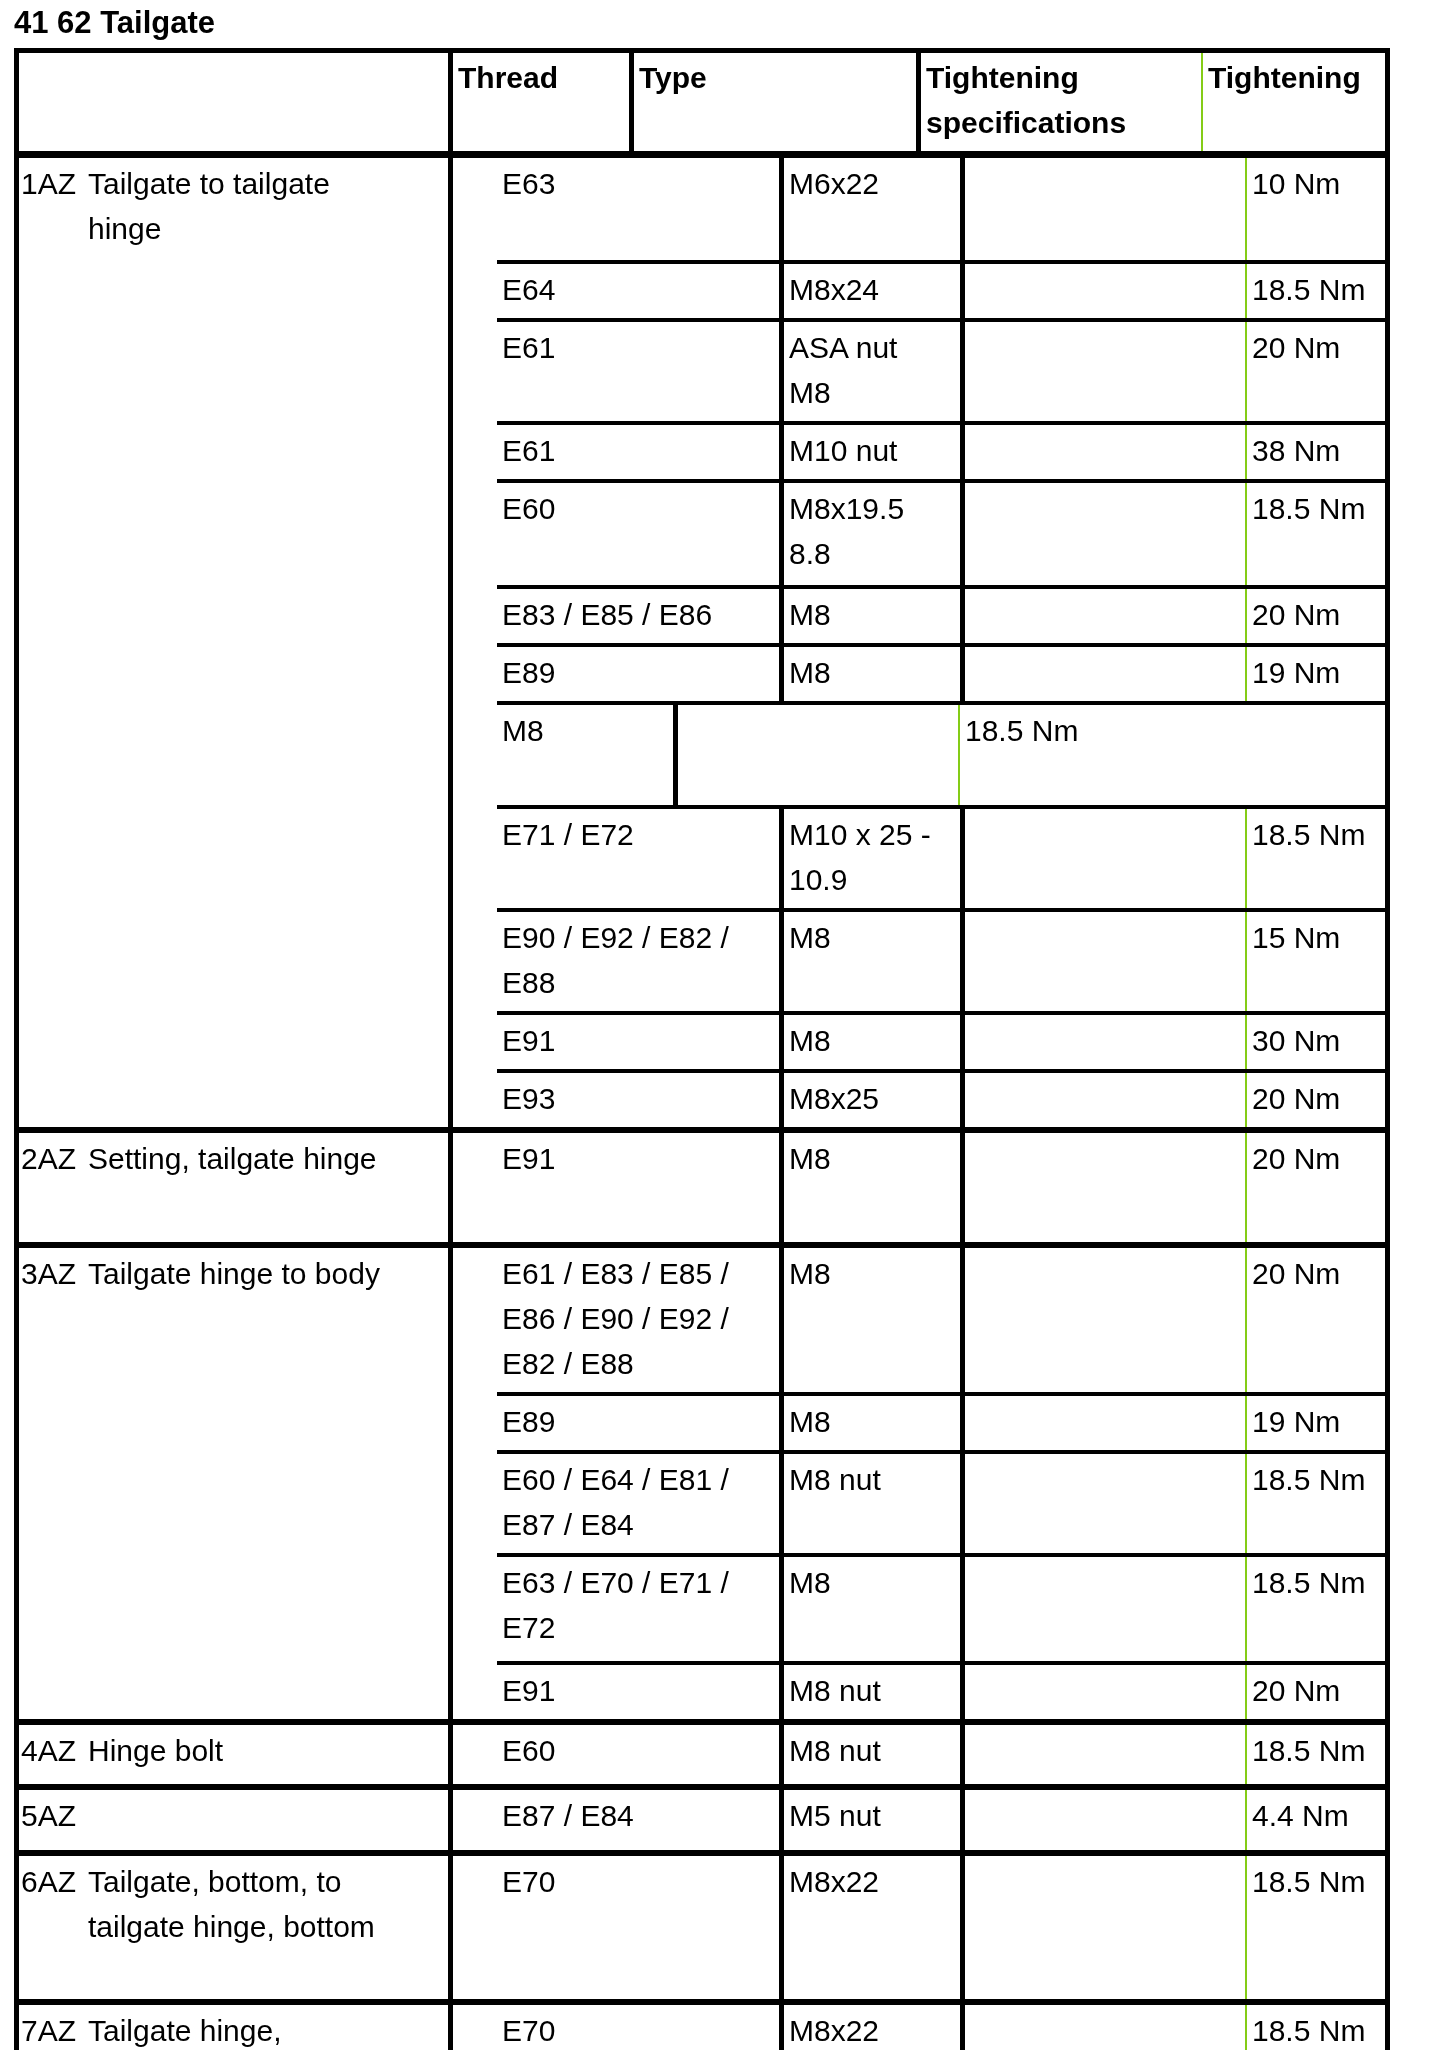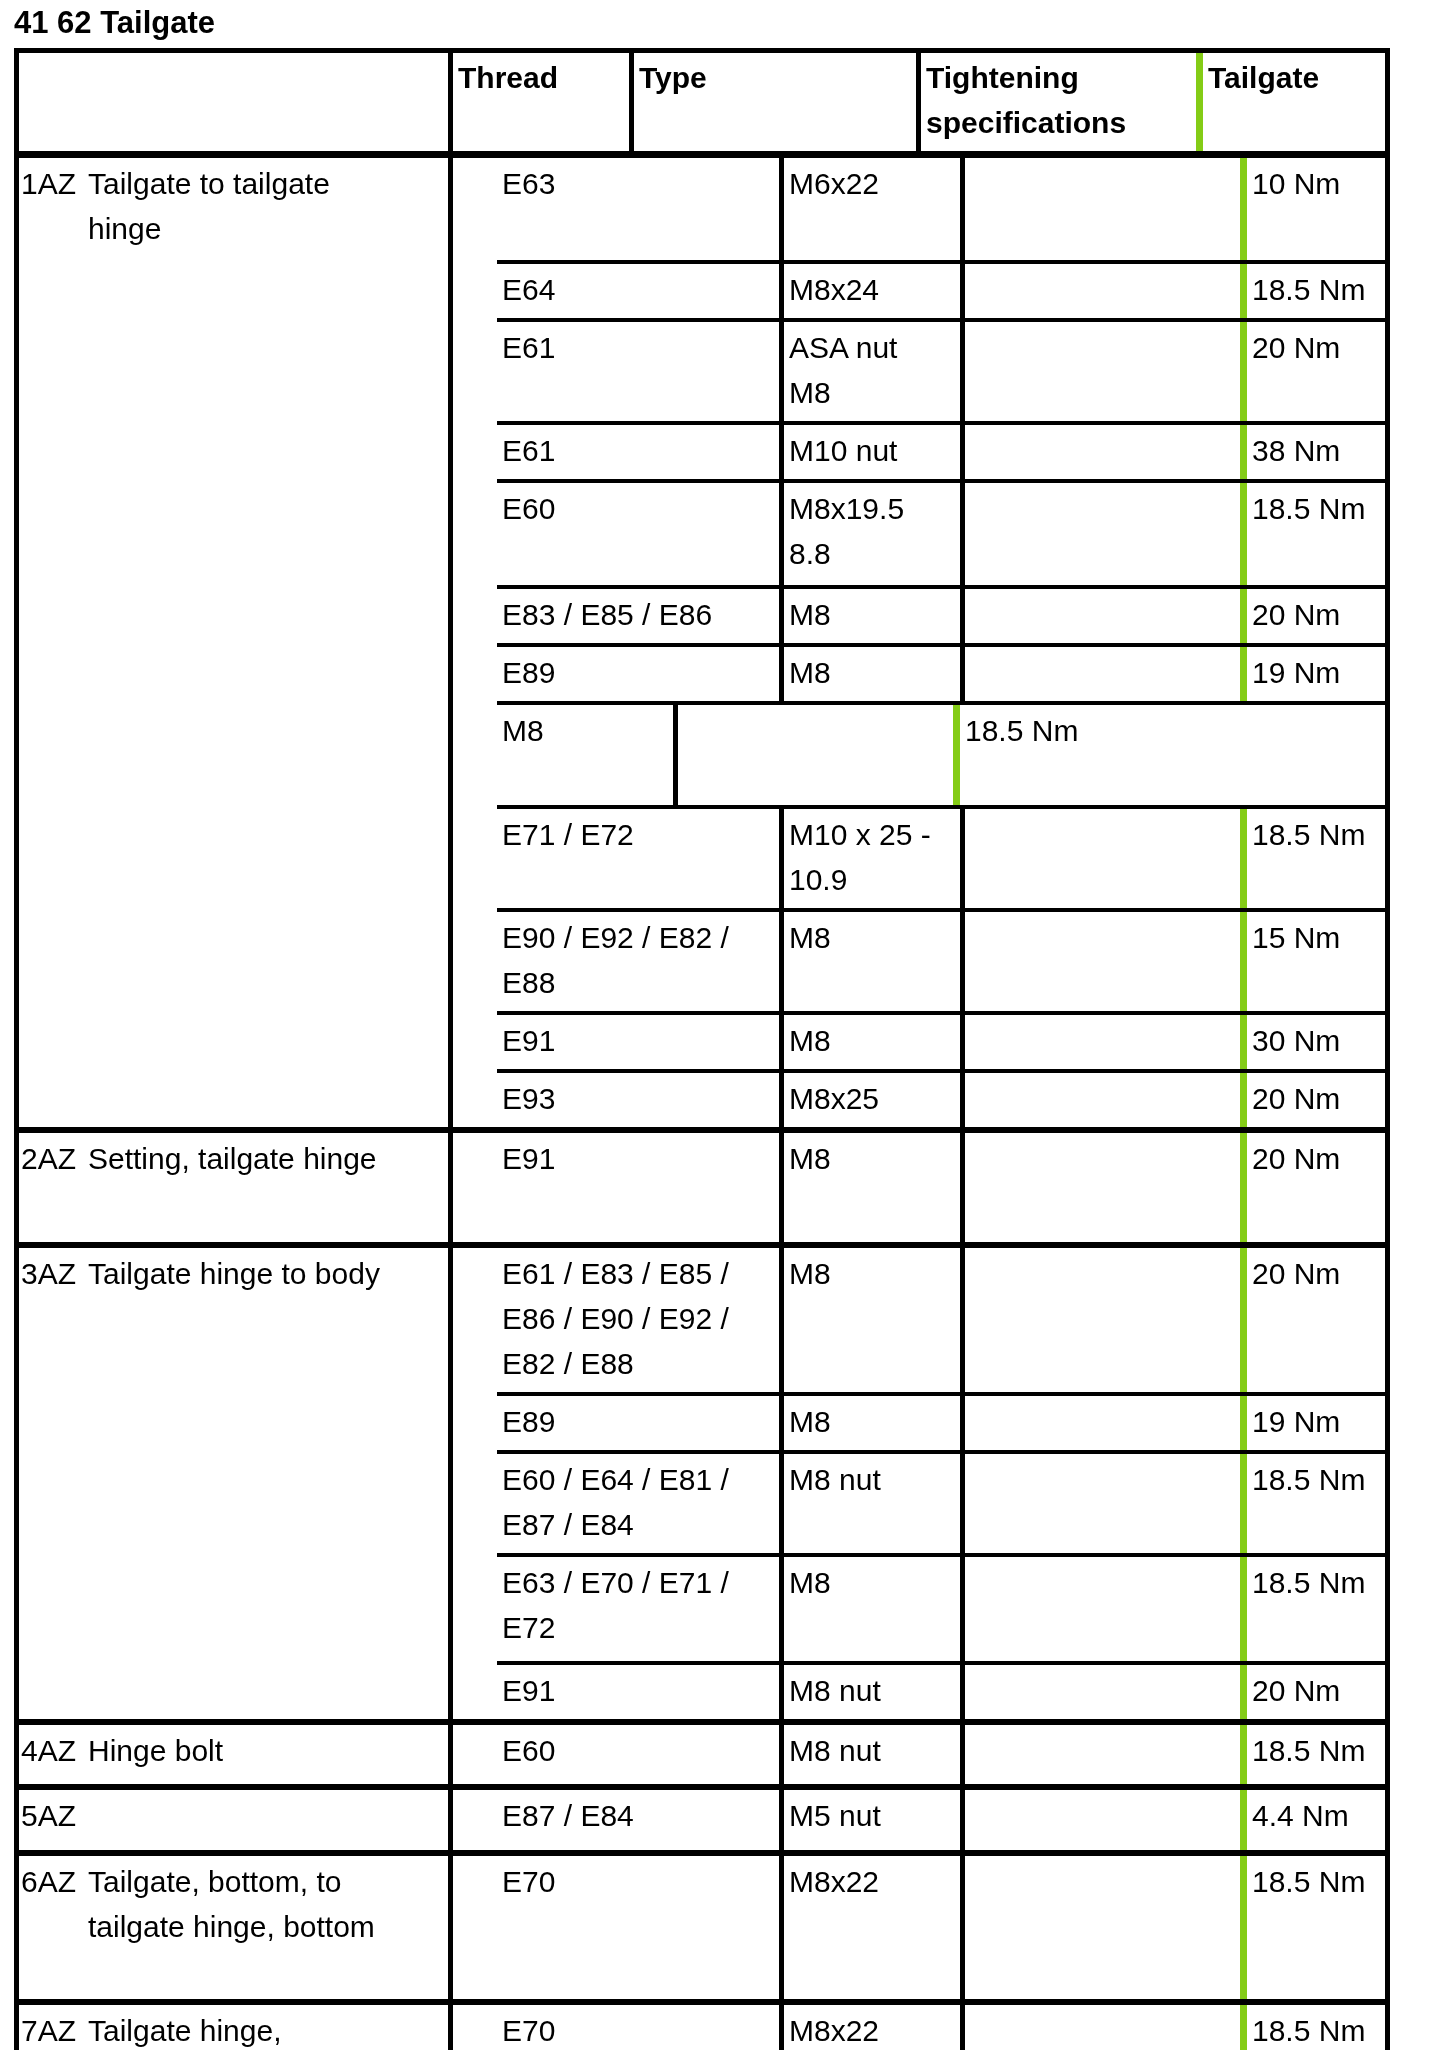--- a/index.html
+++ b/index.html
@@ -39,21 +39,21 @@
     padding: 3px 6px 6px 5px;
     font-size: 30px;
     line-height: 45px;
     overflow: hidden;
   }
 
   
   .label-col { width: 434px; border-right: 5px solid #000; flex: none; }
   .type-col  { width: 287px; border-right: 5px solid #000; flex: none; }
   .thread-col{ width: 181px; border-right: 5px solid #000; flex: none; padding-right: 18px; }
-  .tight-col { width: 282px; border-right: 7px solid #84cc16; flex: none; }
+  .tight-col { width: 282px; border-right: 2px solid #84cc16; flex: none; }
   .dim-col   { flex: 1; }
 
   .header-row {
     display: flex;
     min-height: 96px;
     border-bottom: 7px solid #000;
   }
   .header-row .cell { font-weight: bold; padding-top: 2px; }
 
   .section { display: flex; }
@@ -74,21 +74,21 @@
 
   <div class="doc-title">41 62 Tailgate</div>
 
   <div class="doc-table">
 
     <div class="header-row">
       <div class="cell label-col"></div>
       <div class="cell thread-col">Thread</div>
       <div class="cell type-col">Type</div>
       <div class="cell tight-col">Tightening specifications</div>
-      <div class="cell dim-col">Tailgate</div>
+      <div class="cell dim-col">Tightening</div>
     </div>
 
     <div class="section">
       <div class="cell label-col section-label">
         <span class="code">1AZ</span>
         <span class="label-text">Tailgate to tailgate hinge</span>
       </div>
       <div class="rows">
         <div class="subrow" style="min-height:102px">
           <div class="cell type-col">E63</div>

